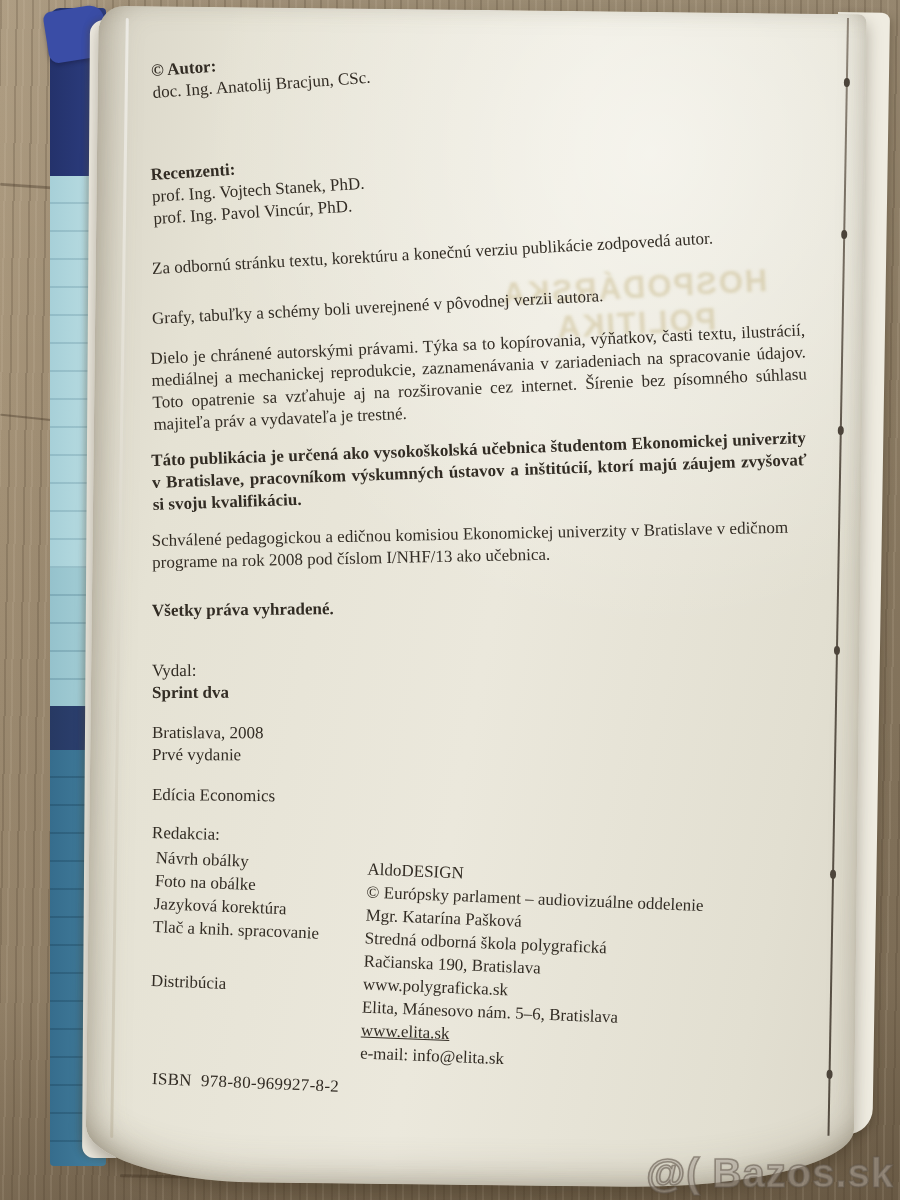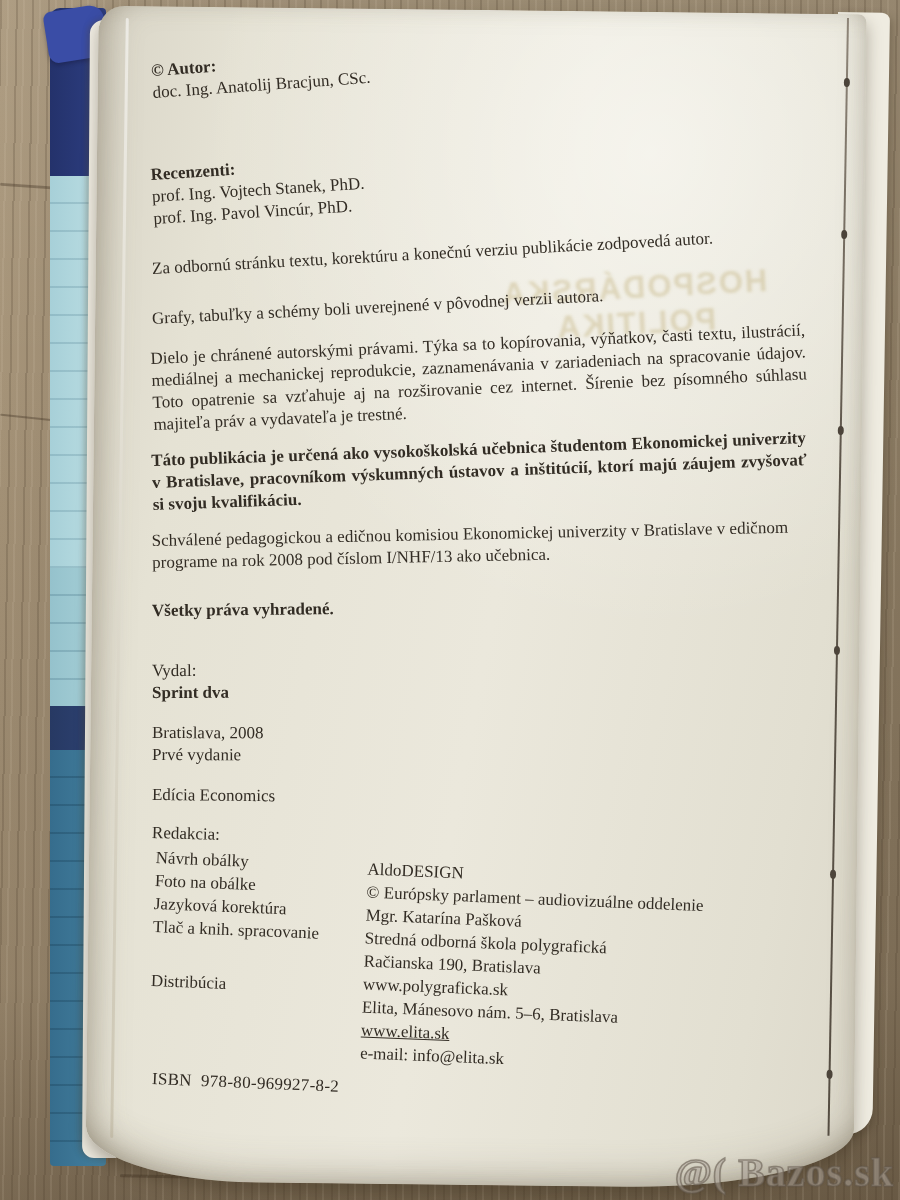--- a/index.html
+++ b/index.html
@@ -88,21 +88,21 @@
   .r12{transform:rotate(1.6deg);margin-top:16px;}
   .red-section{position:relative;height:212px;transform:rotate(2.3deg);transform-origin:left center;margin-top:2px;line-height:23px;}
   .red-left{position:absolute;left:0;top:0;}
   .red-dist{position:absolute;left:0;top:123px;}
   .red-right{position:absolute;left:212px;top:3px;}
   .underline{text-decoration:underline;}
   .isbn{transform:rotate(2.4deg);transform-origin:left center;margin-top:10px;white-space:pre-wrap;letter-spacing:0.3px;}
 
   
   .watermark{position:absolute;right:6px;bottom:4px;z-index:20;
-    font-family:Liberation Serif, serif;font-weight:bold;font-size:40px;letter-spacing:1px;
+    font-family:Liberation Sans, sans-serif;font-weight:bold;font-size:40px;letter-spacing:1px;
     color:rgba(208,200,190,0.40);-webkit-text-stroke:1.6px rgba(104,94,82,0.60);
     text-shadow:0 0 2px rgba(70,60,50,0.25);}
 </style>
 </head>
 <body>
 
 <div class="scene">
 
   <div class="wood"></div>
   <div class="wood-streak" style="left:0;top:188px;width:150px;height:3px;transform:rotate(4deg);"></div>

